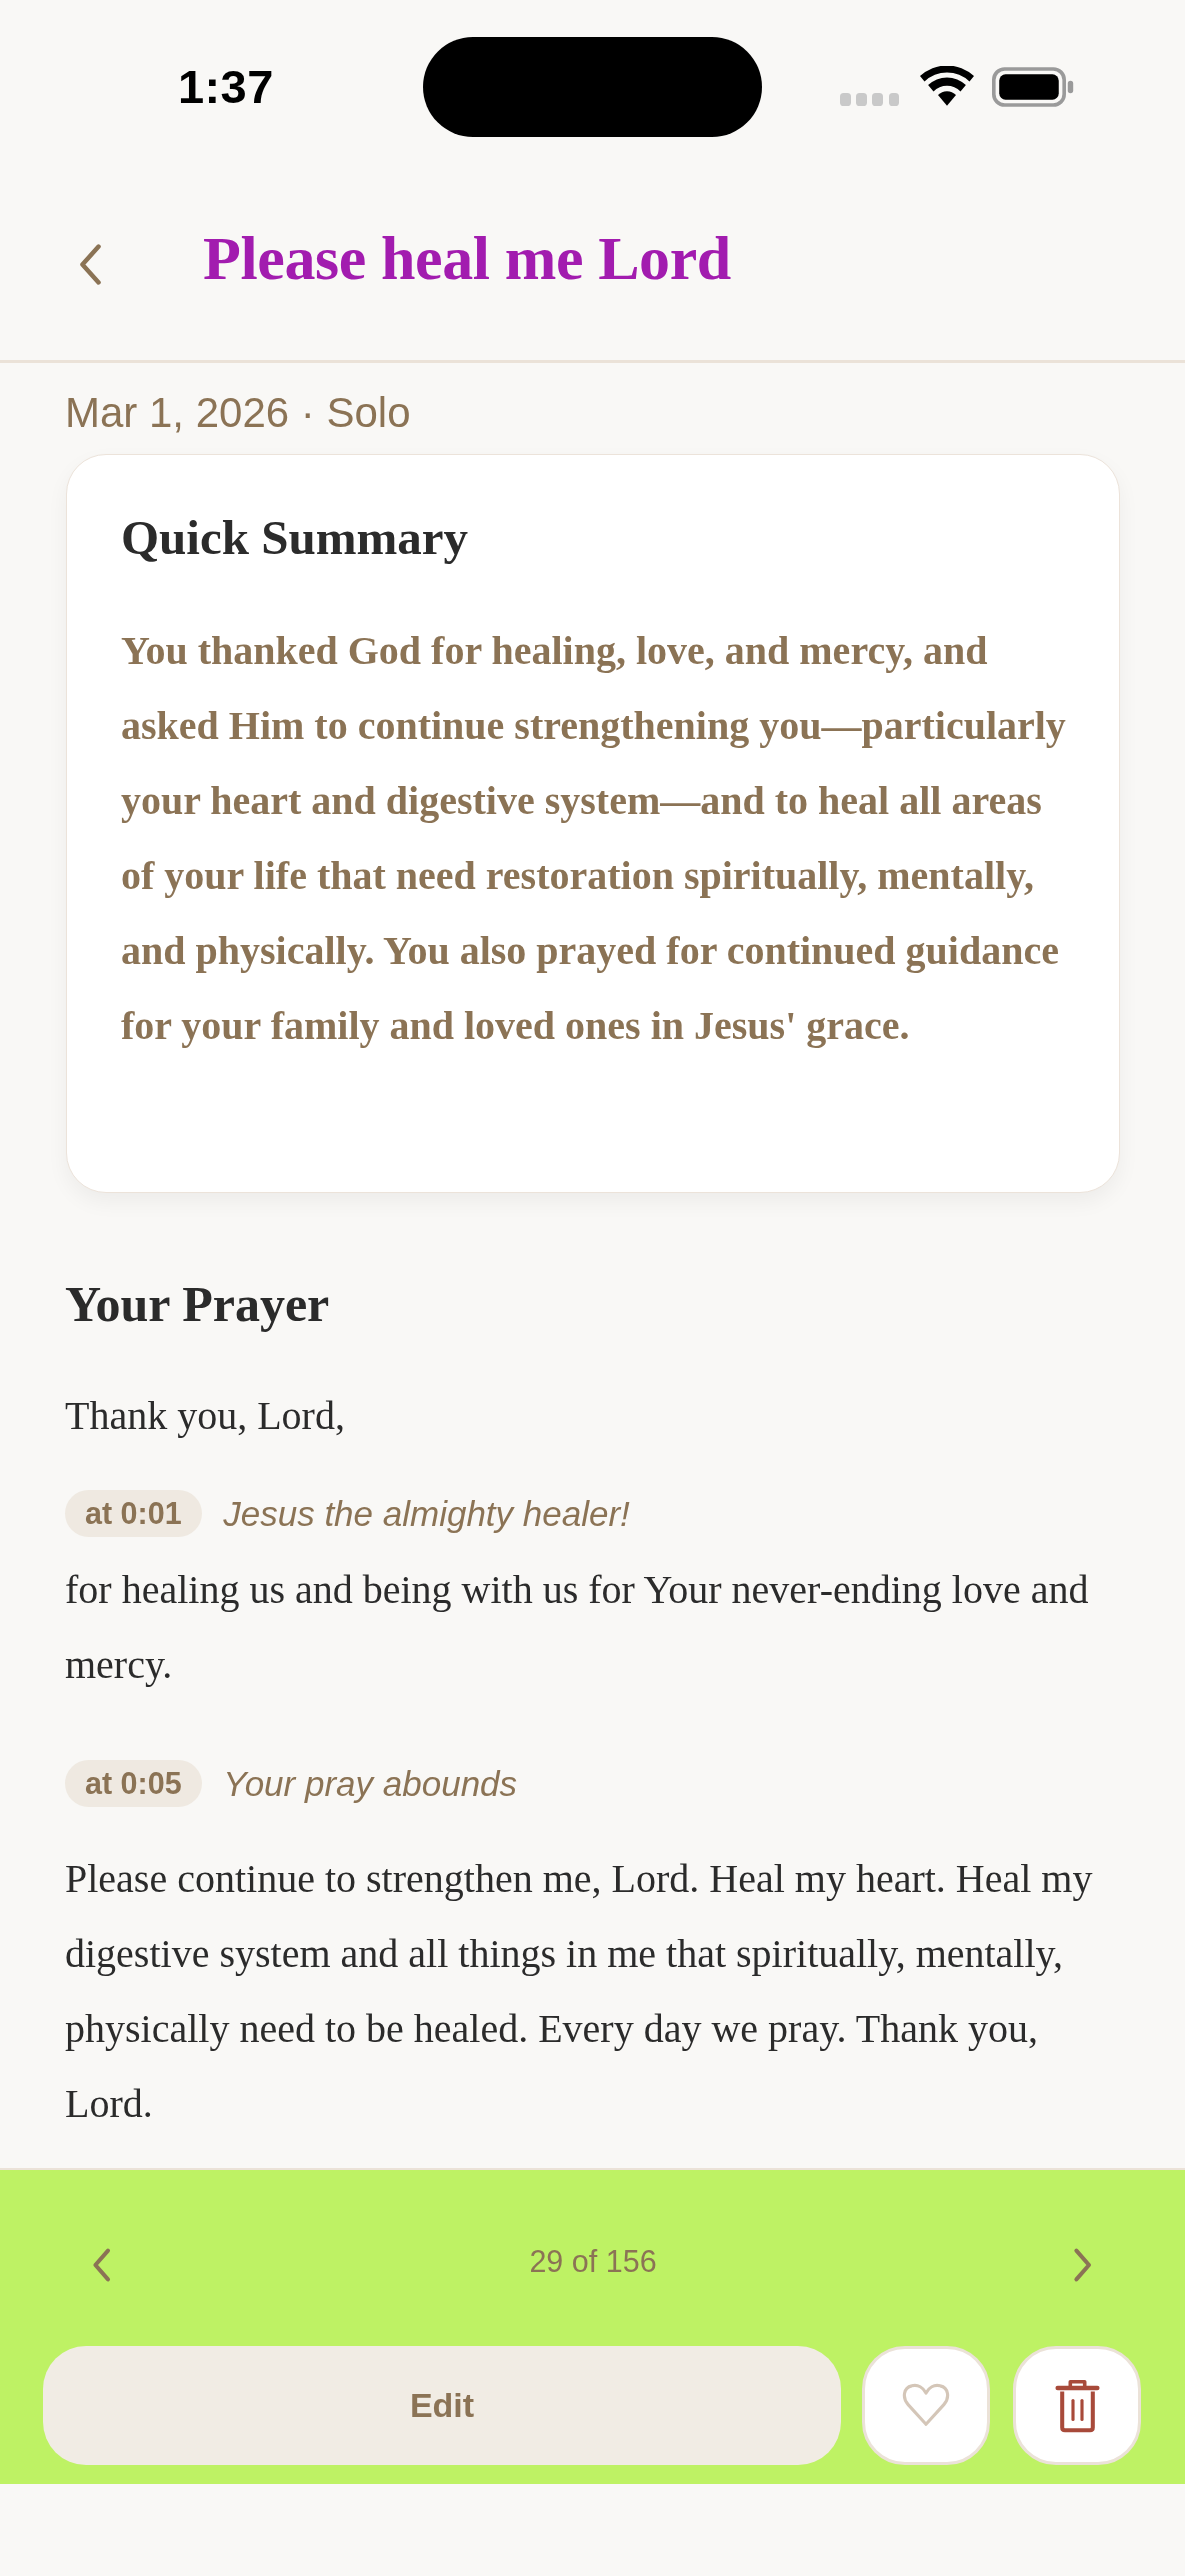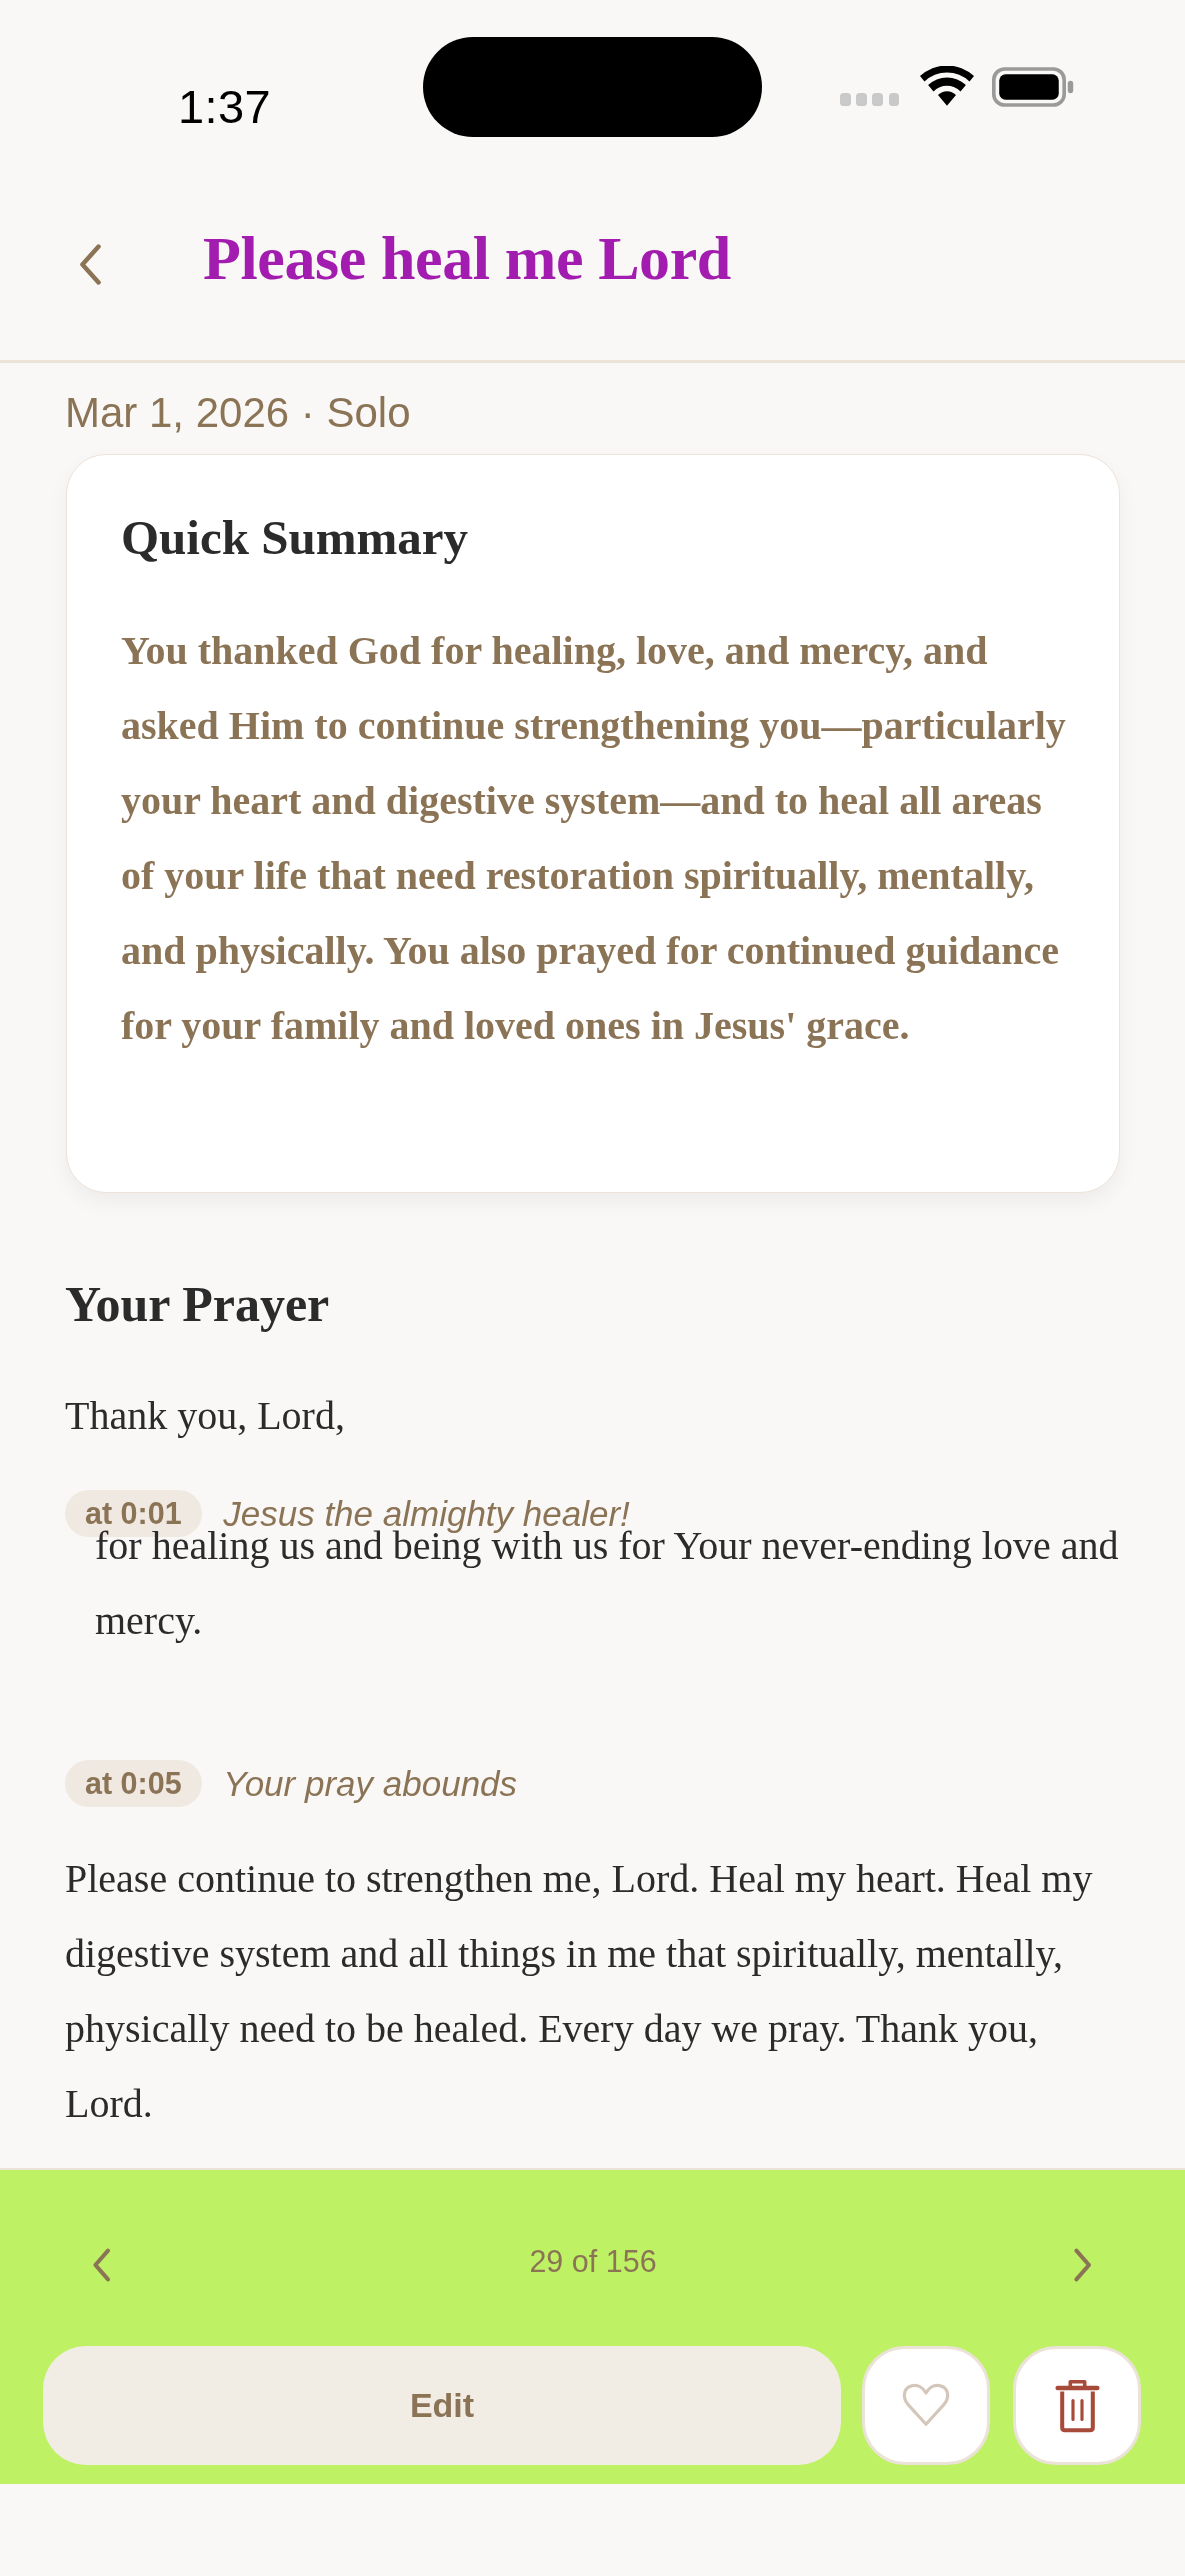--- a/index.html
+++ b/index.html
@@ -6,22 +6,22 @@
   html, body {
     width: 1186px; height: 2576px; overflow: hidden;
     background: #f9f8f6;
     font-family: "Liberation Sans", sans-serif;
     color: #2b2b2b;
   }
 
   
   .status-time {
     position: absolute; left: 178px; top: 59px;
-    font-family: "Liberation Sans", sans-serif; font-weight: 400;
-    font-size: 47px; color: #000; letter-spacing: 0.4px; margin-top: 20px;
+    font-family: "Liberation Sans", sans-serif; font-weight: 700;
+    font-size: 47px; color: #000; letter-spacing: 0.4px;
   }
   .dynamic-island {
     position: absolute; left: 423px; top: 37px; width: 339px; height: 100px;
     background: #000; border-radius: 50px;
   }
   .signal { position: absolute; left: 840px; top: 93px; display: flex; gap: 5.4px; }
   .signal span { width: 10.8px; height: 12.6px; background: #c9c9c9; border-radius: 3.6px; display: block; }
   .wifi { position: absolute; left: 920px; top: 66px; width: 54px; height: 40px; }
   .battery { position: absolute; left: 992px; top: 67px; width: 83px; height: 40px; }
 
@@ -149,21 +149,21 @@
 
 <div class="prayer-heading">Your Prayer</div>
 
 <div class="prayer-body" style="top:1378px;">Thank you, Lord,</div>
 
 <div class="marker" style="top:1490px;">
   <span class="chip">at 0:01</span>
   <span class="marker-note">Jesus the almighty healer!</span>
 </div>
 
-<div class="prayer-body" style="top:1508px;margin-left:30px;">for healing us and being with us for Your never-ending love and mercy.</div>
+<div class="prayer-body" style="top:1552px;">for healing us and being with us for Your never-ending love and mercy.</div>
 
 <div class="marker" style="top:1760px;">
   <span class="chip">at 0:05</span>
   <span class="marker-note">Your pray abounds</span>
 </div>
 
 <div class="prayer-body" style="top:1841px;">Please continue to strengthen me, Lord. Heal my heart. Heal my digestive system and all things in me that spiritually, mentally, physically need to be healed. Every day we pray. Thank you, Lord.</div>
 
 <div class="bottom-bar">
   <div class="nav-prev">

